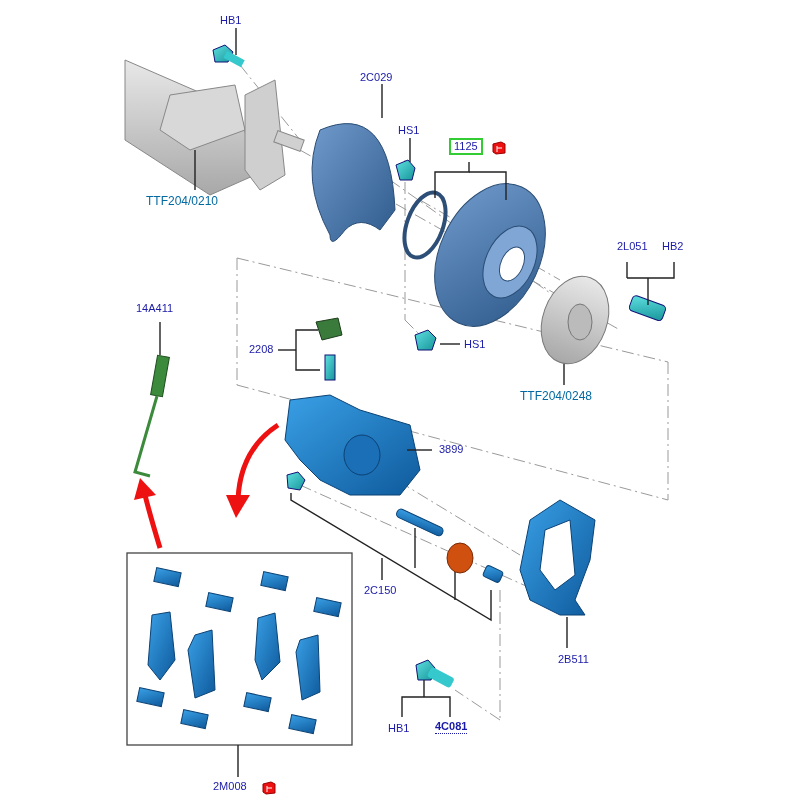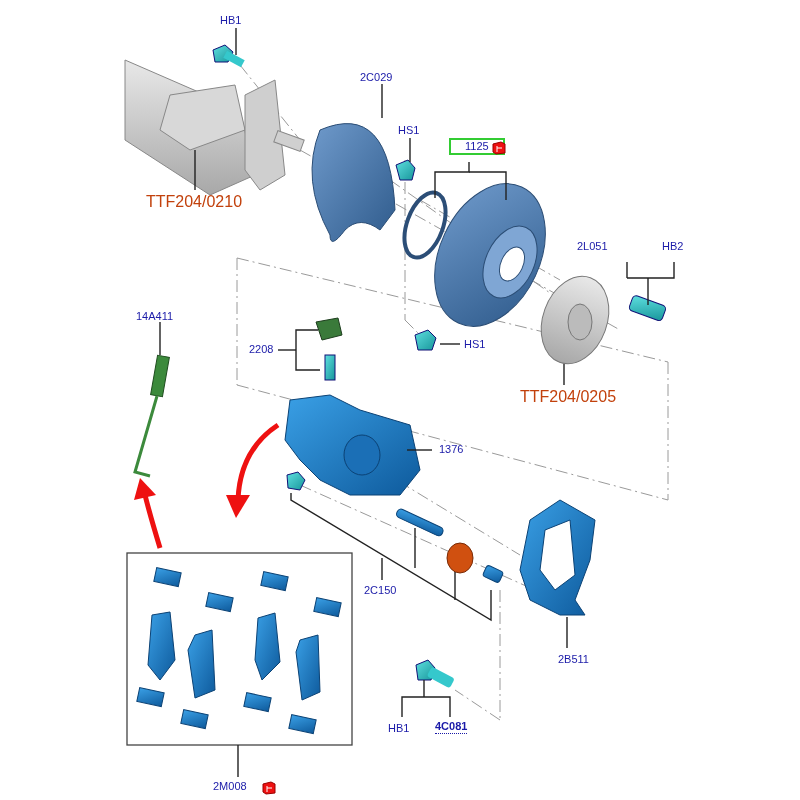--- a/index.html
+++ b/index.html
@@ -1,21 +1,21 @@
 <!DOCTYPE html>
 <html><head>
 <meta charset="utf-8">
 <style>
   html, body { margin:0; padding:0; background:#ffffff; }
   body { width:800px; height:800px; position:relative; overflow:hidden; font-family:"Liberation Sans", sans-serif; }
   #stage { position:absolute; left:0; top:0; width:800px; height:800px; }
   .lbl { position:absolute; font-size:11px; line-height:13px; white-space:nowrap; letter-spacing:0;text-align:center; }
   .lbl.part { color:#1a1aa8; }
-  .lbl.ref { color:#c2410c; font-size:16px; }
-  .lbl.boxed { border:2px solid #33cc33; padding:0 14px; background:#fff; }
+  .lbl.ref { color:#0369a1; font-size:12px; }
+  .lbl.boxed { border:2px solid #33cc33; padding:0 3px; background:#fff; }
   .lbl.dotted { border-bottom:1px dotted #1a1aa8;font-weight:bold; }
   .pdf-icon { position:absolute; width:14px; height:14px; }
 </style>
 </head>
 <body>
 
 <div id="stage">
 <svg width="800" height="800" viewBox="0 0 800 800" xmlns="http://www.w3.org/2000/svg">
   <defs>
     <linearGradient id="gDisc" x1="0" y1="0" x2="1" y2="1">
@@ -189,28 +189,28 @@
 <span class="lbl part" style="left:220px;top:14px">HB1</span>
 <span class="lbl part" style="left:360px;top:71px">2C029</span>
 <span class="lbl part" style="left:398px;top:124px">HS1</span>
 <span class="lbl part boxed" style="left:449px;top:138px">1125</span>
 <span class="pdf-icon" style="left:492px;top:141px">
   <svg width="14" height="14" viewBox="0 0 14 14">
         <path d="M1,3 L9,1 L13,3 L13,12 L4,13 L1,11 Z" fill="#ee1111" stroke="#990000"></path>
         <path d="M5,5 L5,11 M5,7 L10,7" stroke="#fff" stroke-width="1"></path>
       </svg>
 </span>
-<span class="lbl part" style="left:577px;top:240px">2L051</span>
+<span class="lbl part" style="left:617px;top:240px">2L051</span>
 <span class="lbl part" style="left:662px;top:240px">HB2</span>
 <span class="lbl ref" style="left:146px;top:195px">TTF204/0210</span>
-<span class="lbl part" style="left:136px;top:310px">14A411</span>
+<span class="lbl part" style="left:136px;top:302px">14A411</span>
 <span class="lbl part" style="left:249px;top:343px">2208</span>
 <span class="lbl part" style="left:464px;top:338px">HS1</span>
-<span class="lbl ref" style="left:520px;top:390px">TTF204/0205</span>
-<span class="lbl part" style="left:439px;top:443px">1376</span>
+<span class="lbl ref" style="left:520px;top:390px">TTF204/0248</span>
+<span class="lbl part" style="left:439px;top:443px">3899</span>
 <span class="lbl part" style="left:364px;top:584px">2C150</span>
 <span class="lbl part" style="left:558px;top:653px">2B511</span>
 <span class="lbl part" style="left:388px;top:722px">HB1</span>
 <span class="lbl part dotted" style="left:435px;top:720px">4C081</span>
 <span class="lbl part" style="left:213px;top:780px">2M008</span>
 <span class="pdf-icon" style="left:262px;top:781px">
   <svg width="14" height="14" viewBox="0 0 14 14">
         <path d="M1,3 L9,1 L13,3 L13,12 L4,13 L1,11 Z" fill="#ee1111" stroke="#990000"></path>
         <path d="M5,5 L5,11 M5,7 L10,7" stroke="#fff" stroke-width="1"></path>
       </svg>

